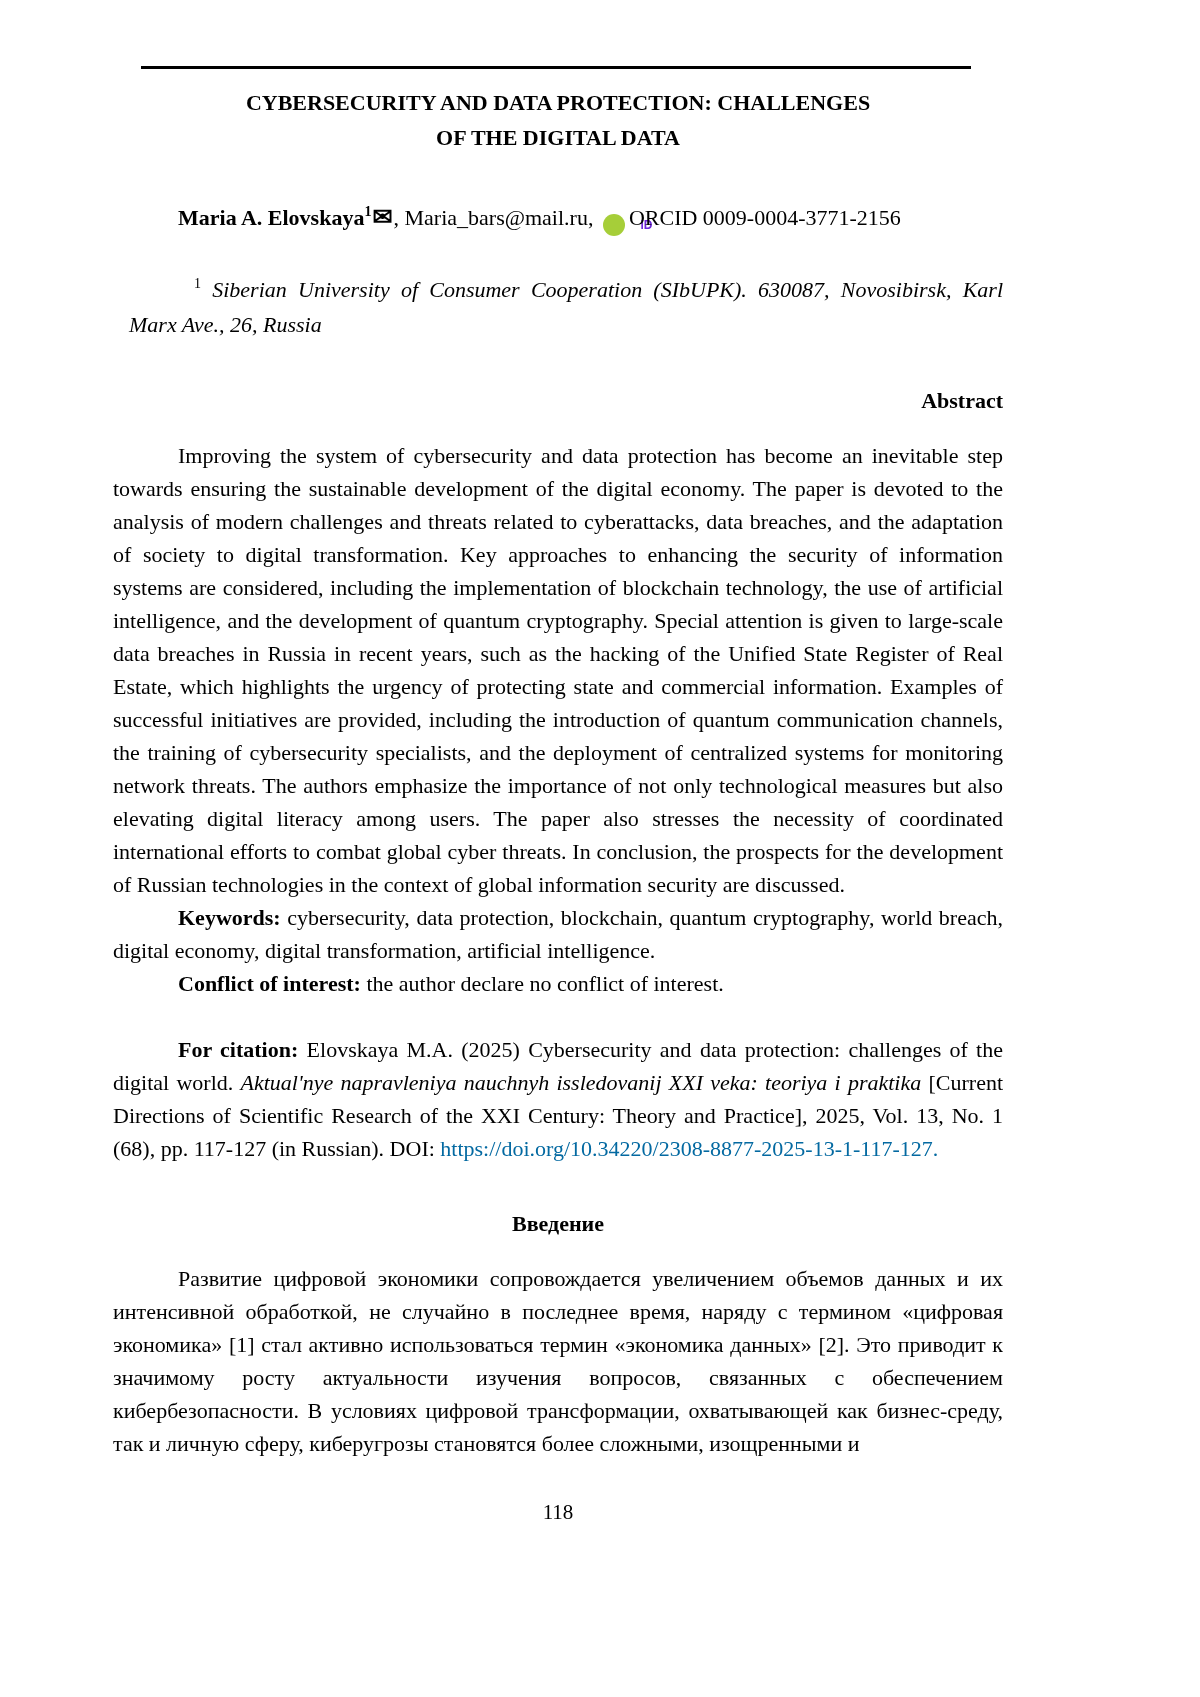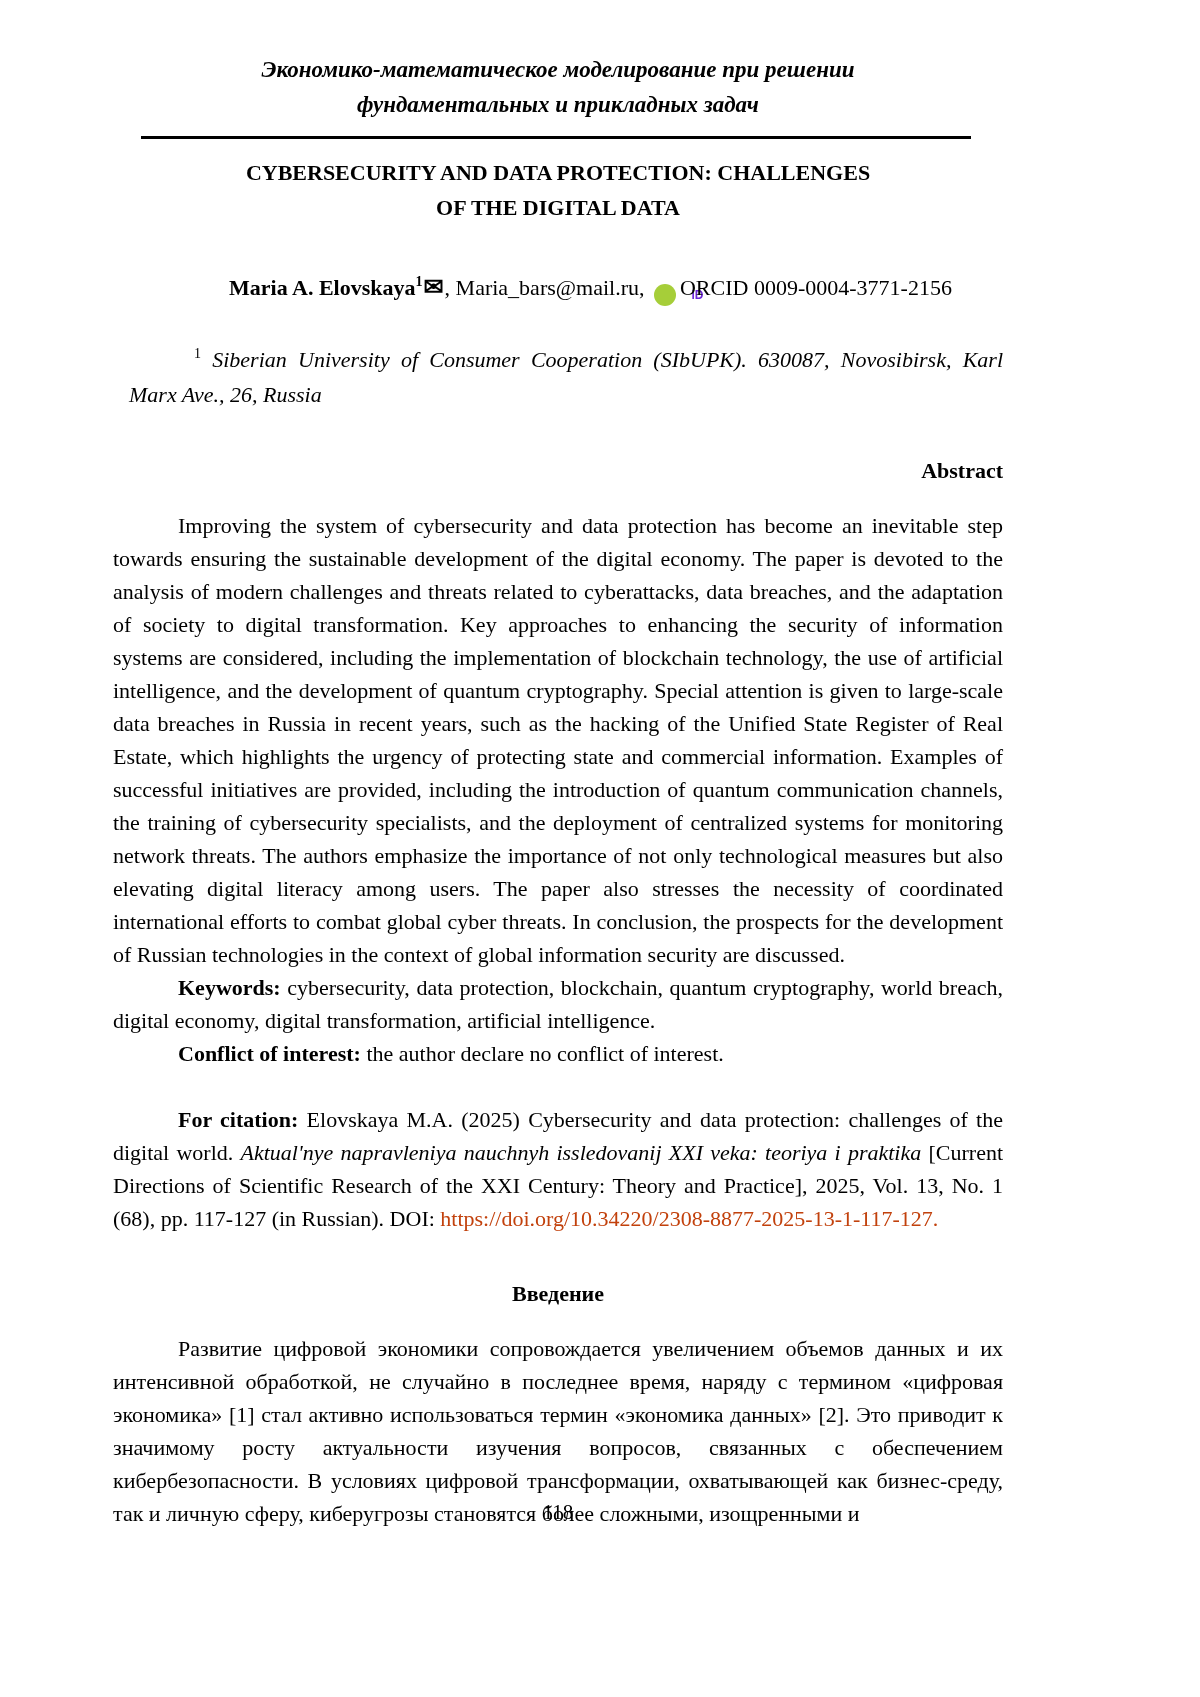--- a/index.html
+++ b/index.html
@@ -35,21 +35,20 @@
   }
   .paper-title {
     font-weight: bold;
     text-align: center;
     line-height: 35px;
   }
   .author-line {
     margin-top: 40px;
     text-indent: 65px;
     line-height: 33px;
-    text-align: center;
   }
   .author-name { font-weight: bold; }
   sup.mark {
     font-size: 14px;
     font-weight: bold;
     vertical-align: 9px;
   }
   sup.aff-mark {
     font-size: 14px;
     vertical-align: 9px;
@@ -94,39 +93,35 @@
   }
   .body-par {
     text-align: justify;
     text-indent: 65px;
     line-height: 33px;
   }
   .gap-top { margin-top: 33px; }
   .bold { font-weight: bold; }
   .bold-italic { font-weight: bold; }
   .italic { font-style: italic; }
-  .doi-link { color: #c2410c; text-decoration: none; }
+  .doi-link { color: #0369a1; text-decoration: none; }
   .page-number {
     position: absolute;
     top: 1500px;
     left: 113px;
     width: 890px;
     text-align: center;
     font-size: 21px;
   }
 </style>
 </head>
 <body>
 
 <div class="page">
 
-  <div class="journal-header">
-    <div>Экономико-математическое моделирование при решении</div>
-    <div>фундаментальных и прикладных задач</div>
-  </div>
 
   <div class="header-rule"></div>
 
   <div class="paper-title">
     <div>CYBERSECURITY AND DATA PROTECTION: CHALLENGES</div>
     <div>OF THE DIGITAL DATA</div>
   </div>
 
   <p class="author-line"><span class="author-name">Maria A. Elovskaya</span><sup class="mark">1</sup><span class="envelope">✉</span><span>, </span><span>Maria_bars@mail.ru</span><span>, </span><span class="orcid">
         <span class="orcid-id">iD</span>

